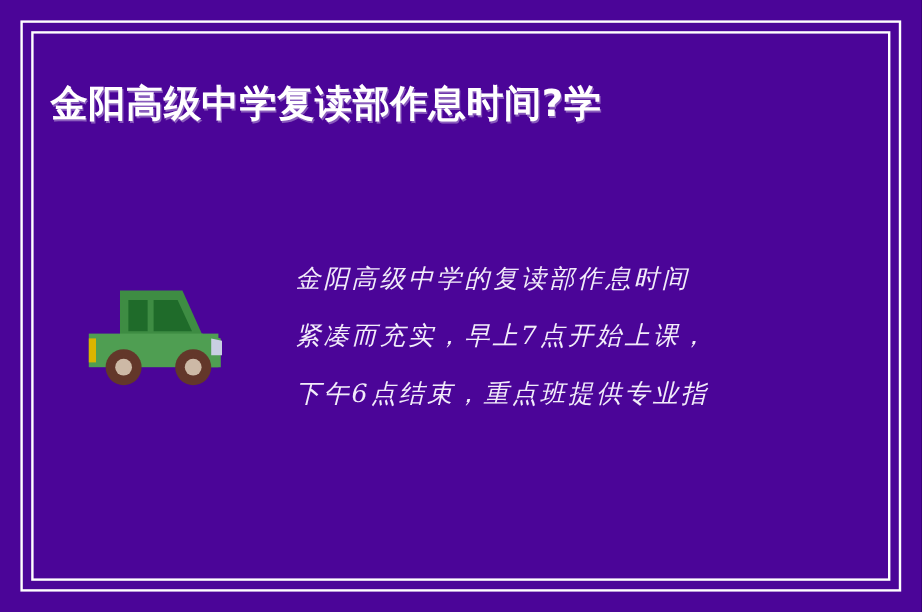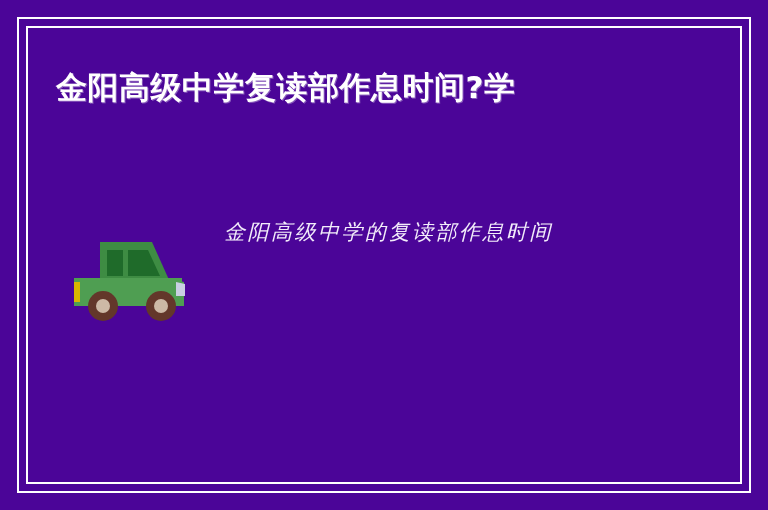--- a/index.html
+++ b/index.html
@@ -34,38 +34,38 @@
     top: 26px;
     right: 26px;
     bottom: 26px;
     border: 2px solid #ffffff;
     box-sizing: border-box;
     pointer-events: none;
   }
   
   .headline {
     position: absolute;
-    left: 56px;
+    left: 42px;
     top: 62px;
     width: 560px;
   }
   .headline-line {
     color: #ffffff;
     font-family: "DejaVu Sans", "Liberation Sans", sans-serif;
     font-size: 31px;
     font-weight: 700;
     line-height: 50px;
     letter-spacing: 0.5px;
     white-space: nowrap;
     text-shadow: 1px 1px 0 rgba(255,255,255,0.35);
   }
   
   .body-copy {
     position: absolute;
-    left: 224px;
+    left: 246px;
     top: 208px;
     width: 430px;
   }
   .body-line {
     color: #f2ecfa;
     font-family: "DejaVu Serif", "Liberation Serif", serif;
     font-size: 21px;
     font-style: italic;
     line-height: 48px;
     letter-spacing: 2.5px;
@@ -107,15 +107,17 @@
 
       <circle cx="31" cy="68" r="15" fill="#63372a"></circle>
       <circle cx="31" cy="68" r="7" fill="#cdb9a6"></circle>
       <circle cx="89" cy="68" r="15" fill="#63372a"></circle>
       <circle cx="89" cy="68" r="7" fill="#cdb9a6"></circle>
     </svg>
   </div>
 
   <div class="body-copy">
     <div class="body-line">金阳高级中学的复读部作息时间</div>
+    <div class="body-line">紧凑而充实，早上7点开始上课，</div>
+    <div class="body-line">下午6点结束，重点班提供专业指</div>
   </div>
 
 </div>
 
 </body></html>

